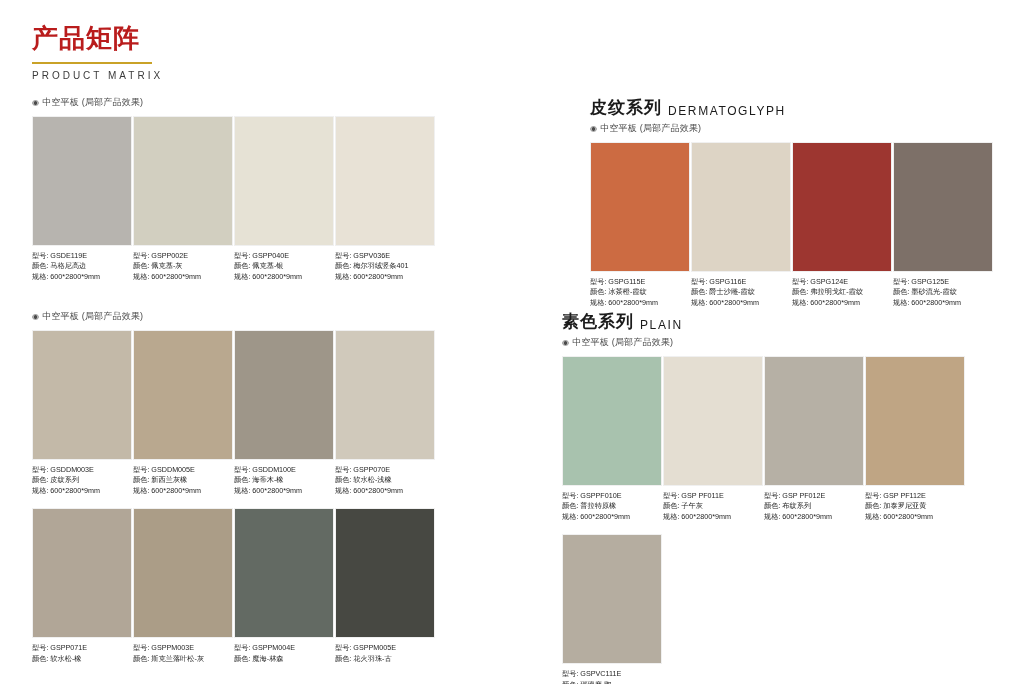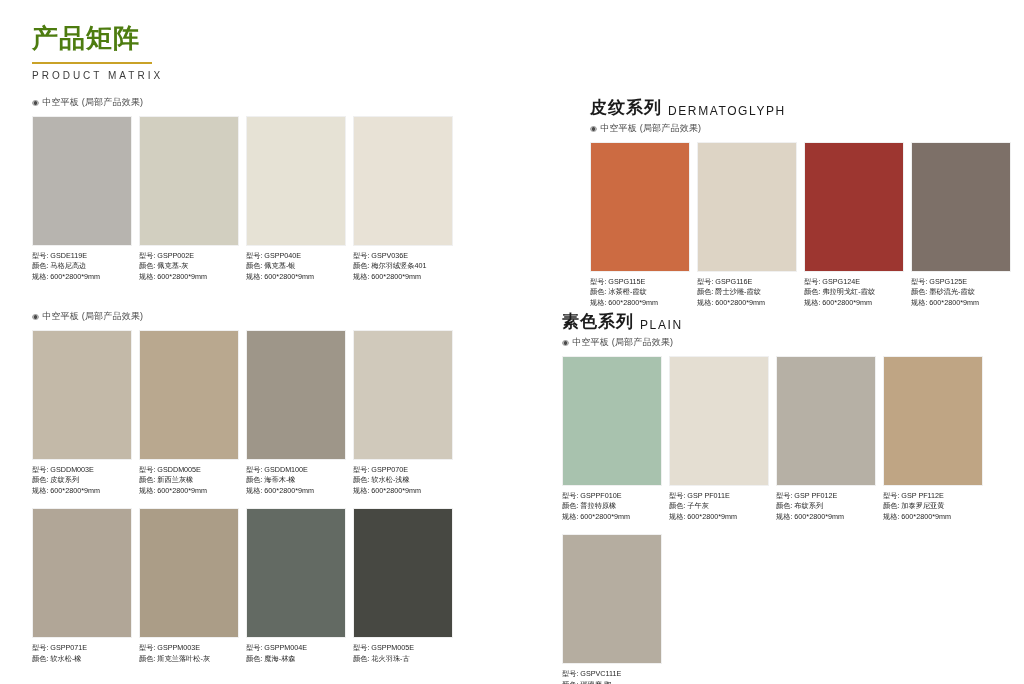--- a/index.html
+++ b/index.html
@@ -10,21 +10,21 @@
     color:#231f20;
     position:relative;
     overflow:hidden;
   }
   .page{position:relative;width:1024px;height:684px;}
 
   
   .header{position:absolute;left:32px;top:24px;}
   .header h1{
     margin:0;font-size:26px;font-weight:700;letter-spacing:1px;
-    color:#4d7c0f;line-height:1.1;
+    color:#b91c1c;line-height:1.1;
   }
   .header .rule{
     width:120px;height:2px;background:#c9a227;margin:9px 0 6px 0;
   }
   .header .sub{
     font-size:10px;letter-spacing:3px;color:#3a3a3a;font-weight:400;
   }
 
   
   .section{position:absolute;}
@@ -36,21 +36,21 @@
   .sec-title .en{font-size:12px;font-weight:400;color:#1b1b1b;letter-spacing:1.6px;padding-bottom:1px;}
   .sec-note{
     font-size:9px;color:#4a4a4a;letter-spacing:.2px;margin:0 0 7px 0;
     display:flex;align-items:center;gap:3px;
   }
   .sec-note .dotmark{
     font-size:8px;color:#4a4a4a;line-height:1;
   }
 
   
-  .grid{display:flex;gap:7px;}
+  .grid{display:flex;gap:1px;}
   .grid.row2{margin-top:12px;}
   .card{width:100px;}
   .chip{
     width:100px;height:130px;position:relative;overflow:hidden;
     border:1px solid rgba(0,0,0,.06);
     box-sizing:border-box;
   }
   .chip .tex{position:absolute;inset:0;}
   .meta{margin-top:5px;}
   .meta div{

